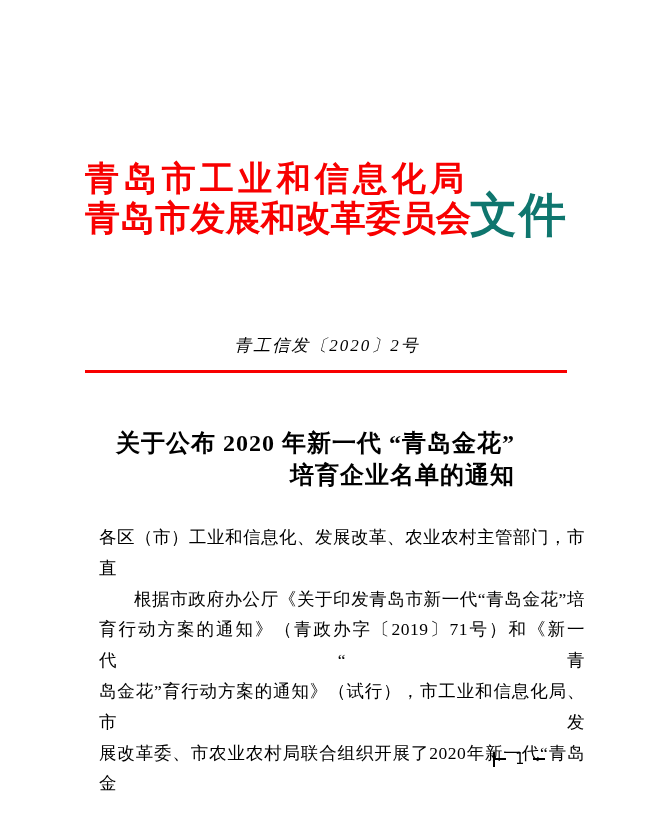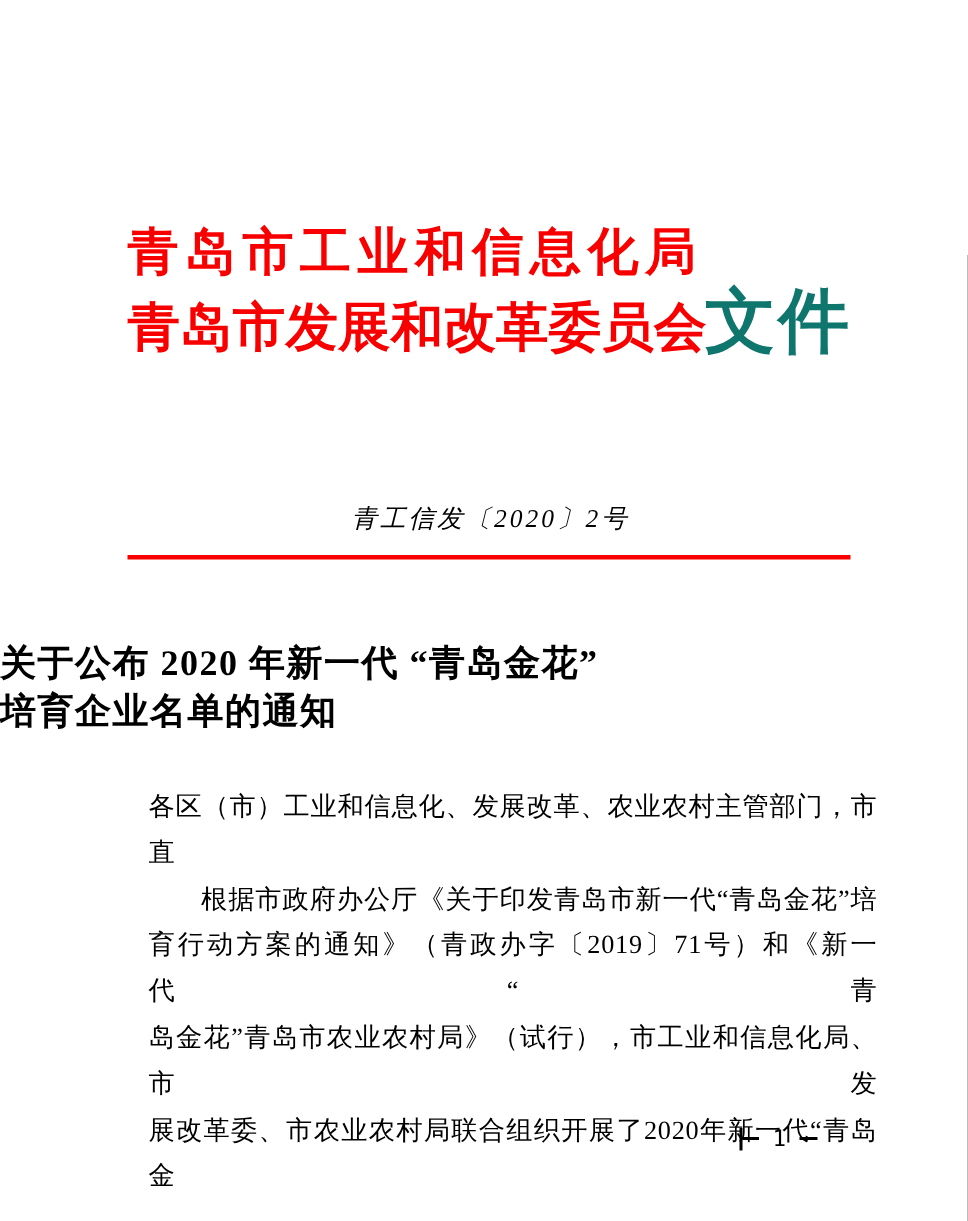--- a/index.html
+++ b/index.html
@@ -19,21 +19,21 @@
   .org-line {
     position: absolute;
     left: 85px;
     color: #f80000;
     font-weight: bold;
     text-align: justify;
     text-align-last: justify;
     white-space: nowrap;
     letter-spacing: 0;
   }
-  .org-line-1 { top: 150px; width: 379px; font-size: 34px; line-height: 38px; }
+  .org-line-1 { top: 160px; width: 379px; font-size: 34px; line-height: 38px; }
   .org-line-2 { top: 198px; width: 386px; font-size: 35px; line-height: 42px; }
   .org-line-3 { top: 248px; width: 386px; font-size: 35px; line-height: 40px; }
   .doc-type {
     position: absolute;
     left: 470px;
     top: 188px;
     width: 96px;
     color: #0f766e;
     font-weight: bold;
     font-size: 47px;
@@ -65,21 +65,21 @@
     height: 3px;
     background: #f80000;
   }
 
   
   .doc-title {
     position: absolute;
     left: 0;
     top: 427px;
     width: 515px;
-    text-align: left;
+    text-align: right;
     font-weight: bold;
     font-size: 24px;
     line-height: 32px;
     letter-spacing: 1px;
   }
 
   
   .body-text {
     position: absolute;
     left: 84px;
@@ -150,21 +150,21 @@
 
   <div class="doc-title">
     <div>关于公布 2020 年新一代 “青岛金花”</div>
     <div>培育企业名单的通知</div>
   </div>
 
   <div class="body-text">
     <div class="body-line fill">各区（市）工业和信息化、发展改革、农业农村主管部门，市直</div>
     <div class="body-line fill indent">根据市政府办公厅《关于印发青岛市新一代“青岛金花”培</div>
     <div class="body-line fill">育行动方案的通知》（青政办字〔2019〕71号）和《新一代“青</div>
-    <div class="body-line fill">岛金花”青岛市农业农村局》（试行），市工业和信息化局、市发</div>
+    <div class="body-line fill">岛金花”育行动方案的通知》（试行），市工业和信息化局、市发</div>
     <div class="body-line fill">展改革委、市农业农村局联合组织开展了2020年新一代“青岛金</div>
 
   </div>
 
   <div class="page-num">
     <span class="pn-tack"></span>
     <span class="pn-number">1</span>
     <span class="pn-dash"></span>
   </div>
 

